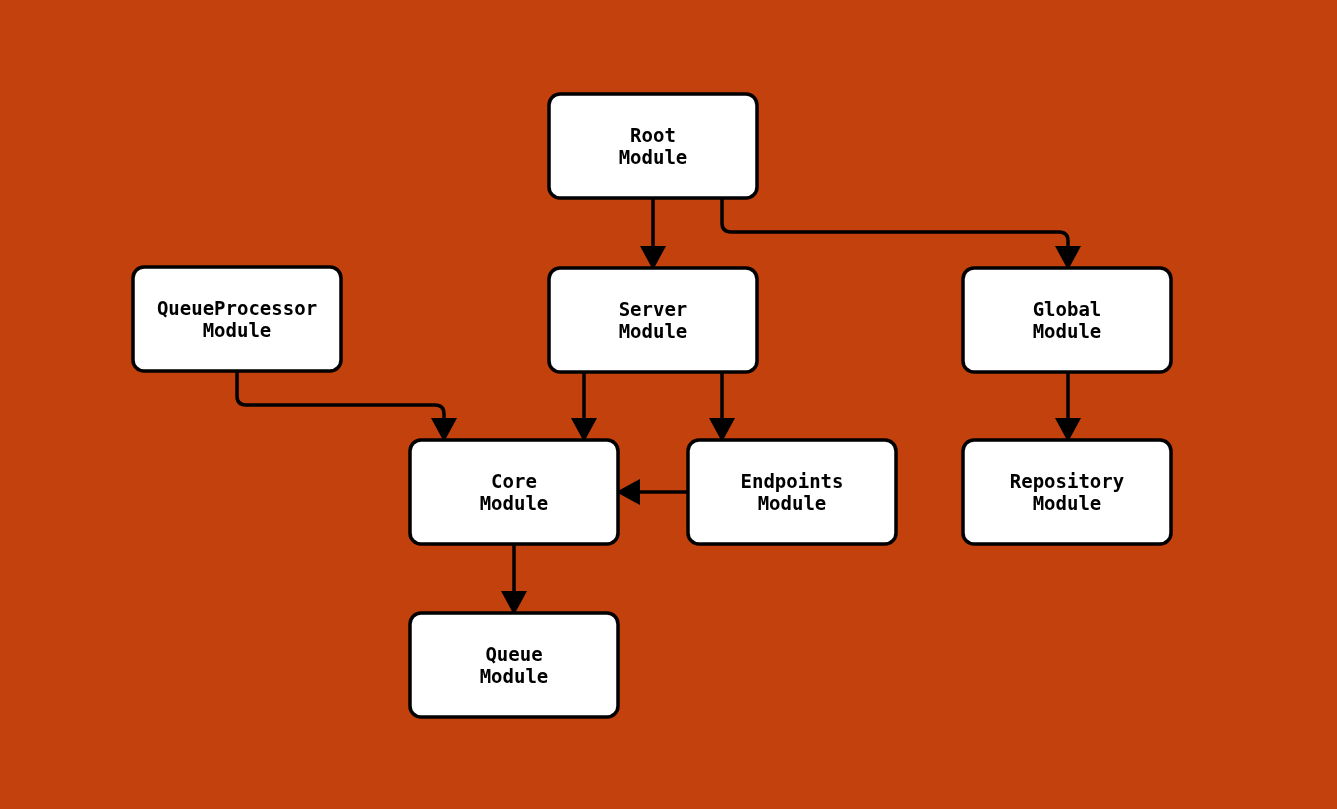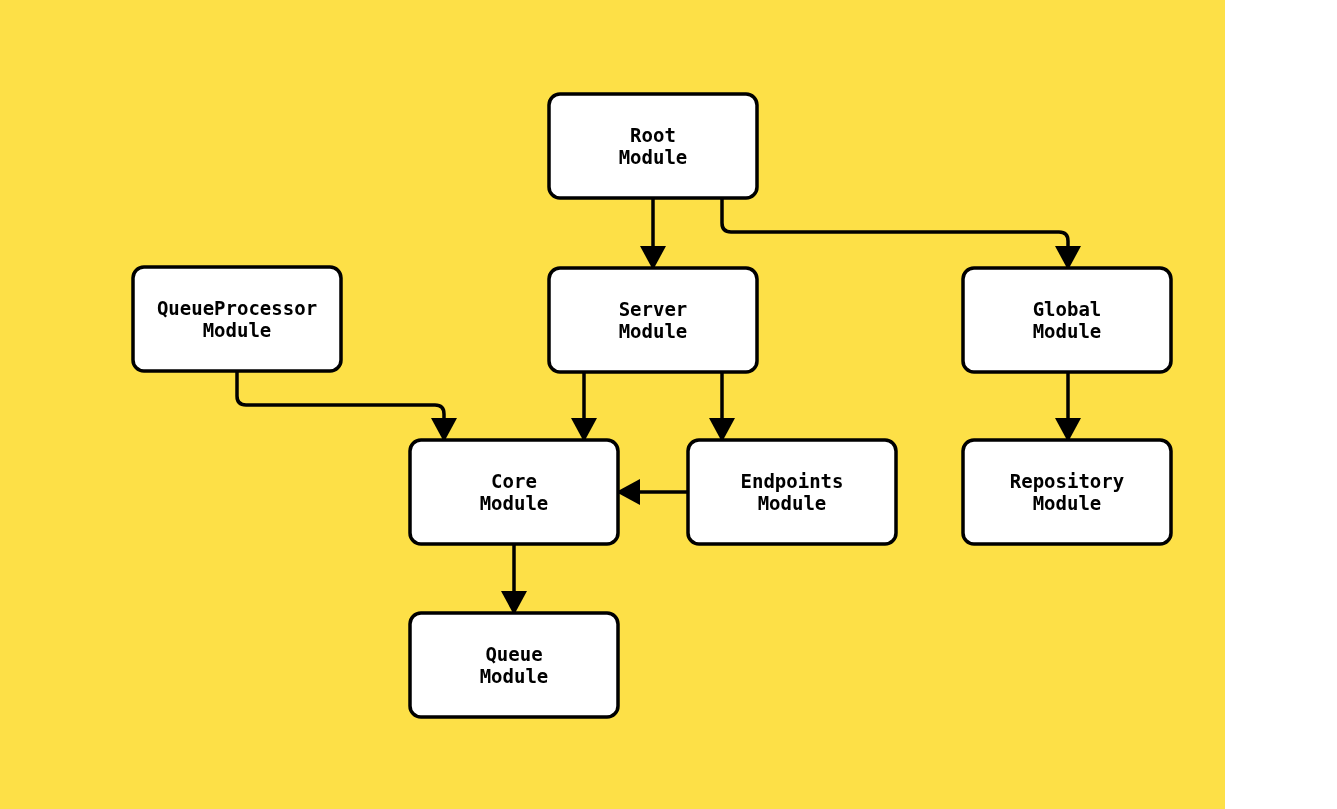--- a/index.html
+++ b/index.html
@@ -6,23 +6,23 @@
     margin: 0;
     padding: 0;
     width: 1337px;
     height: 809px;
     background: #ffffff;
     overflow: hidden;
     font-family: "DejaVu Sans Mono", "Liberation Mono", monospace;
   }
   .canvas {
     position: relative;
-    width: 1225px;
+    width: 1337px;
     height: 809px;
-    background: #fde047;
+    background: #c2410c;
   }
   svg { display: block; }
   .node-rect {
     fill: #ffffff;
     stroke: #000000;
     stroke-width: 3.5;
   }
   .node-label {
     fill: #000000;
     font-family: "DejaVu Sans Mono", "Liberation Mono", monospace;

